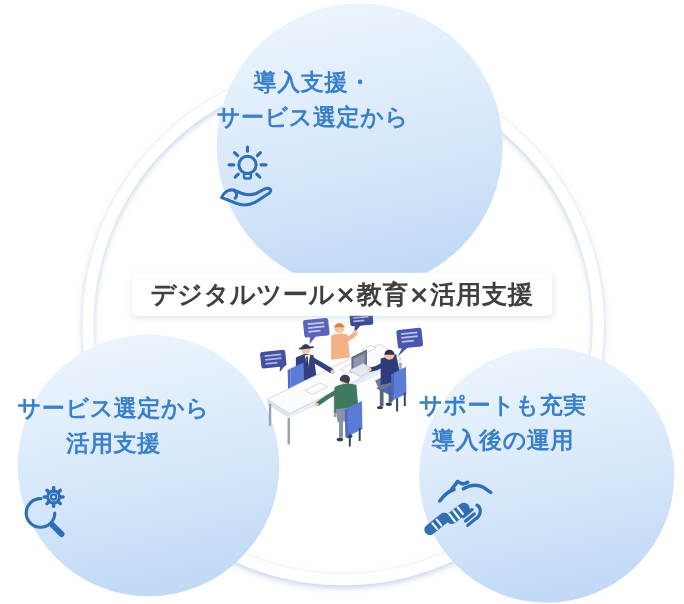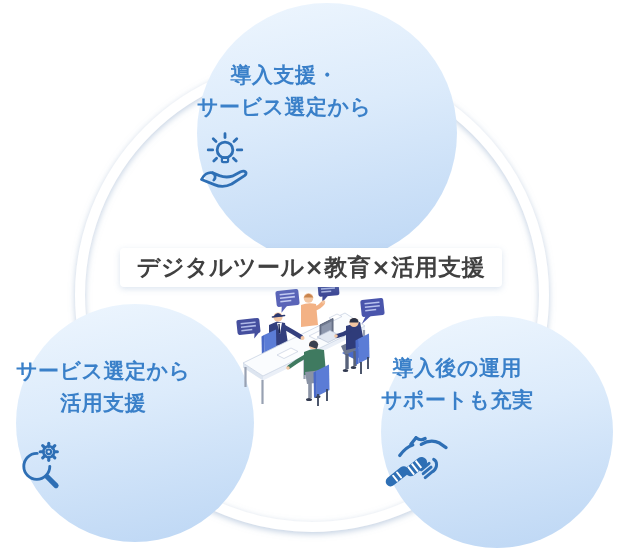--- a/index.html
+++ b/index.html
@@ -87,22 +87,22 @@
             <path d="M70.4,26.6 L74.7,22.3"></path>
         </g>
         <circle cx="63" cy="34" r="10.5" stroke-width="5"></circle>
         <circle cx="63" cy="34" r="4.5" stroke-width="4"></circle>
       </g>
     </svg>
   </div>
 
   <div class="circle c-br">
     <div class="c-title">
+      <span>サポートも充実</span>
       <span>導入後の運用</span>
-      <span>サポートも充実</span>
     </div>
     <svg class="c-icon" viewBox="0 0 110 92">
       <g class="ico" stroke-width="5">
         <path d="M27,39 C33,31 40,25 47,23"></path>
         <path d="M44,22 L52,12"></path>
         <path d="M52,12 C58,16 61,16 66,13"></path>
         <path d="M60,22 C70,16 80,16 88,20 L98,27"></path>
       </g>
       <g transform="rotate(-38 52 56)">
         <rect x="33" y="48" width="38" height="16.5" rx="8.2" fill="#2e6fb5"></rect>

